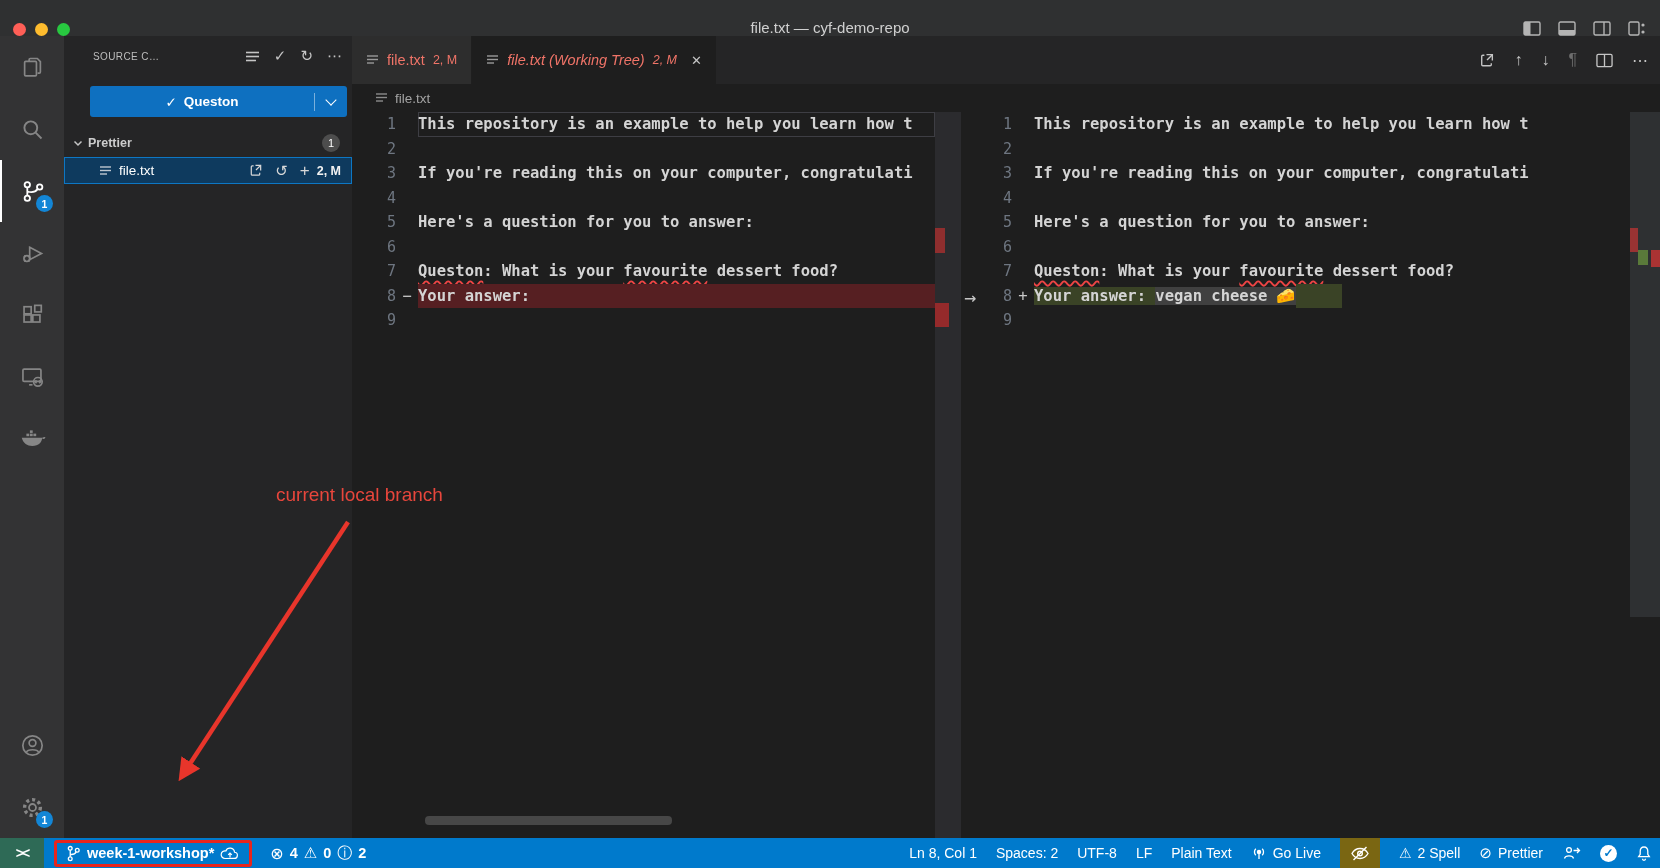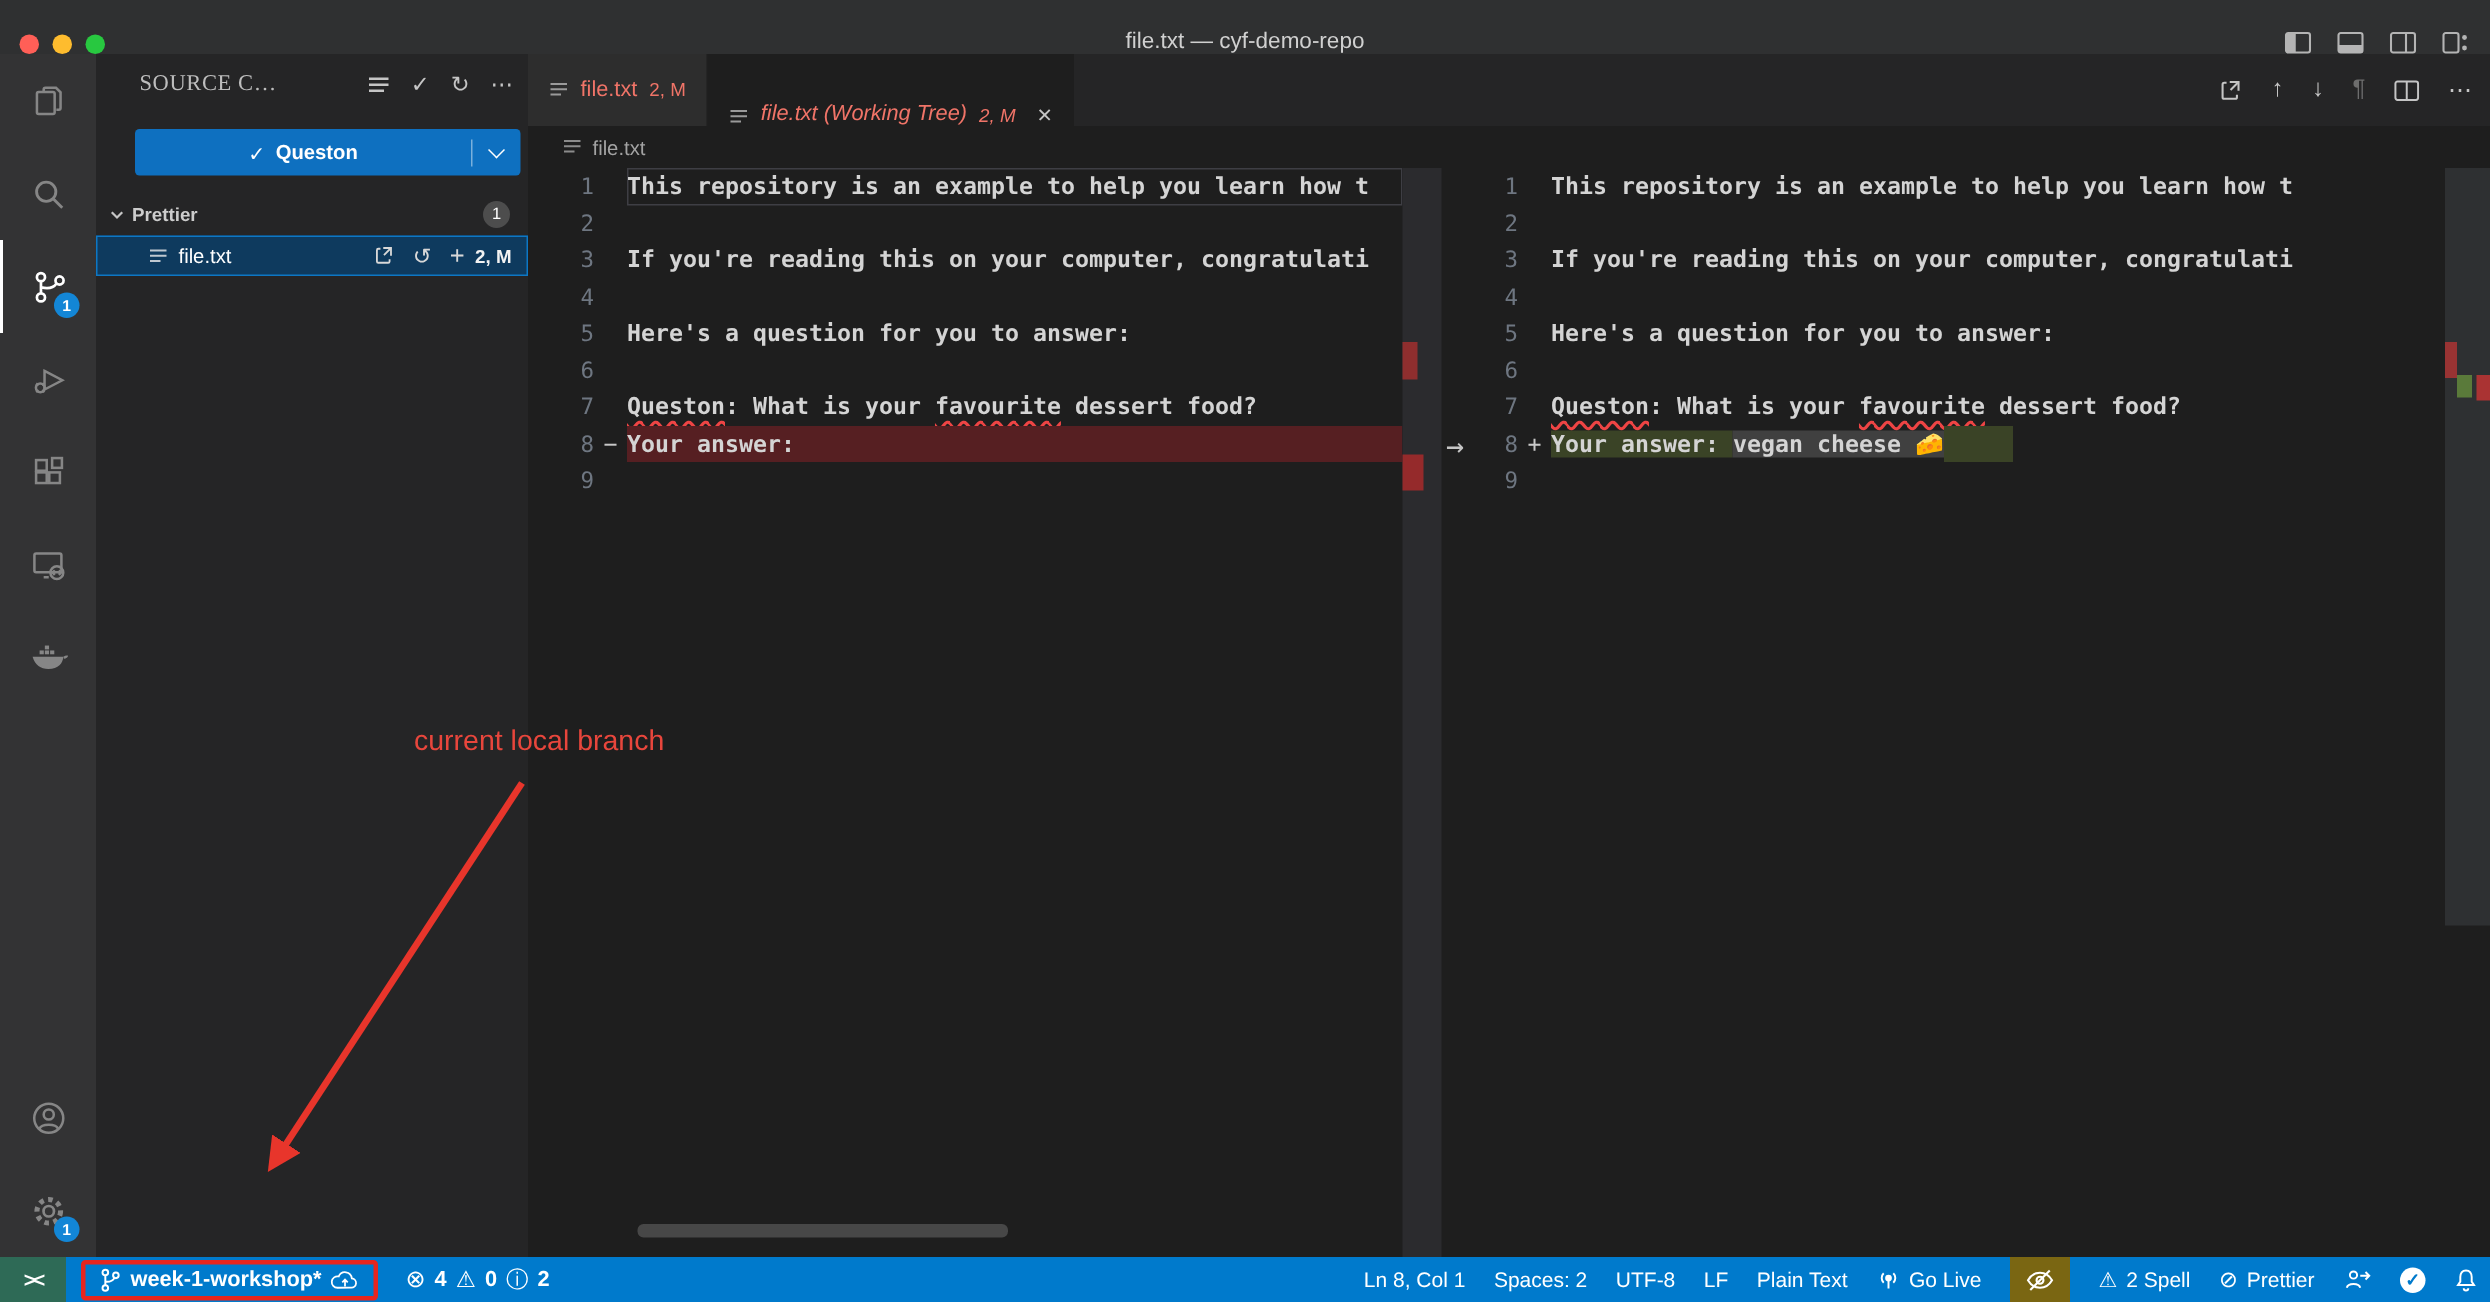--- a/index.html
+++ b/index.html
@@ -23,21 +23,21 @@
   .activitybar { width:64px; background:#333334; display:flex; flex-direction:column; align-items:stretch; }
   .ab-item { height:62px; display:flex; align-items:center; justify-content:center; color:#868686; position:relative; }
   .ab-item.active { color:#ffffff; border-left:2px solid #ffffff; }
   .ab-badge { position:absolute; right:11px; bottom:10px; min-width:17px; height:17px; border-radius:9px;
               background:#1386d6; color:#fff; font-size:10.5px; font-weight:bold; display:flex; align-items:center; justify-content:center; padding:0 3px; }
   .ab-bottom { margin-top:auto; }
 
   
   .sidebar { width:288px; background:#252526; display:flex; flex-direction:column; font-size:13px; }
   .sc-header { height:40px; display:flex; align-items:center; padding:0 10px 0 29px; color:#bdbdbd; }
-  .sc-title { font-size:15px; letter-spacing:.4px; flex:1;font-family:Liberation Serif, serif; }
+  .sc-title { font-size:10px; letter-spacing:.4px; flex:1; }
   .sc-actions { display:flex; gap:14px; align-items:center; color:#c5c5c5; font-size:15px; }
   .msg-input { margin:4px 5px 0 26px; height:31px; background:#2f3032; border:1px solid #1e78d0; border-radius:3px;
                color:#bbb; font-size:13.5px; padding:0 8px; font-family:"Liberation Sans",sans-serif; }
   .msg-input::placeholder { color:#989898; }
   .commit-btn { margin:10px 5px 0 26px; height:31px; background:#0e70c0; border:none; border-radius:3px;
                 color:#fff; font-size:13.5px; display:flex; align-items:center; cursor:pointer; padding:0; }
   .commit-main { flex:1; display:flex; align-items:center; justify-content:center; gap:7px; }
   .commit-sep { width:1px; height:18px; background:rgba(255,255,255,.45); }
   .commit-drop { width:32px; display:flex; align-items:center; justify-content:center; }
   .chev { width:8px; height:8px; border-right:1.6px solid #fff; border-bottom:1.6px solid #fff; transform:rotate(45deg); margin-top:-4px; }
@@ -49,21 +49,21 @@
               padding:0 10px 0 34px; gap:7px; color:#fff; }
   .file-row .fname { font-size:13.5px; flex:1; }
   .row-actions { display:flex; gap:12px; align-items:center; color:#d8d8d8; font-size:15px; }
   .fdecor { font-size:12.5px; font-weight:bold; color:#f2f2f2; }
 
   
   .editorcol { flex:1; display:flex; flex-direction:column; background:#1e1e1e; min-width:0; }
   .tabstrip { height:48px; background:#252526; display:flex; align-items:stretch; position:relative; }
   .tab { display:flex; align-items:center; gap:8px; padding:0 14px; font-size:14.5px; color:#f07468; }
   .tab-inactive { background:#2d2d2d; border-right:1px solid #1f1f1f; }
-  .tab-active { background:#1e1e1e; font-style:italic;align-items:flex-end; }
+  .tab-active { background:#1e1e1e; font-style:italic; }
   .tab .decor { font-size:12.5px; }
   .tab-close { color:#c5c5c5; font-style:normal; font-size:13px; margin-left:6px; }
   .ed-actions { position:absolute; right:12px; top:0; height:48px; display:flex; gap:19px; align-items:center; color:#c5c5c5; font-size:16px; }
   .ed-actions .dim { color:#6d6d6d; }
   .breadcrumb { height:28px; display:flex; align-items:center; gap:7px; padding-left:23px; font-size:13.5px; color:#a3a3a3; }
 
   
   .diff { position:relative; flex:1; overflow:hidden; font-family:"DejaVu Sans Mono","Liberation Mono",monospace; }
   .pane { position:absolute; top:0; bottom:0; overflow:hidden; }
   .pane-left { left:0; width:583px; }

